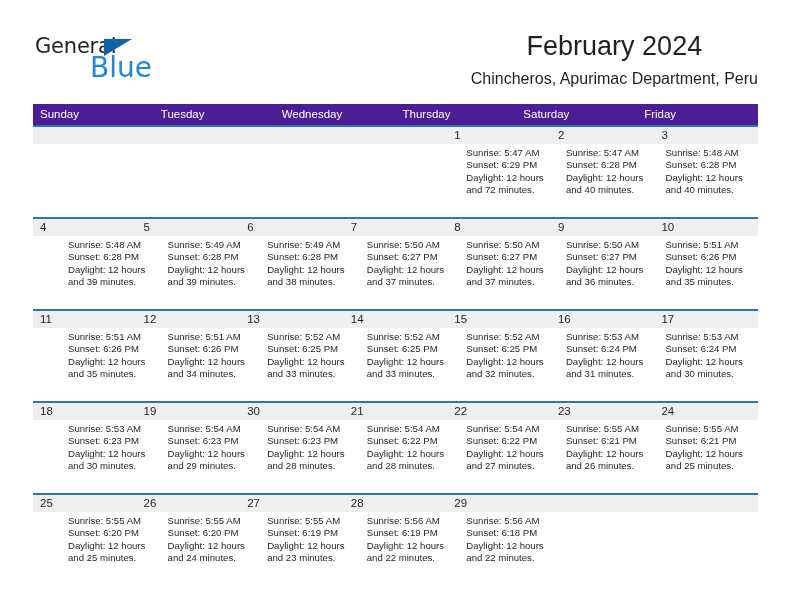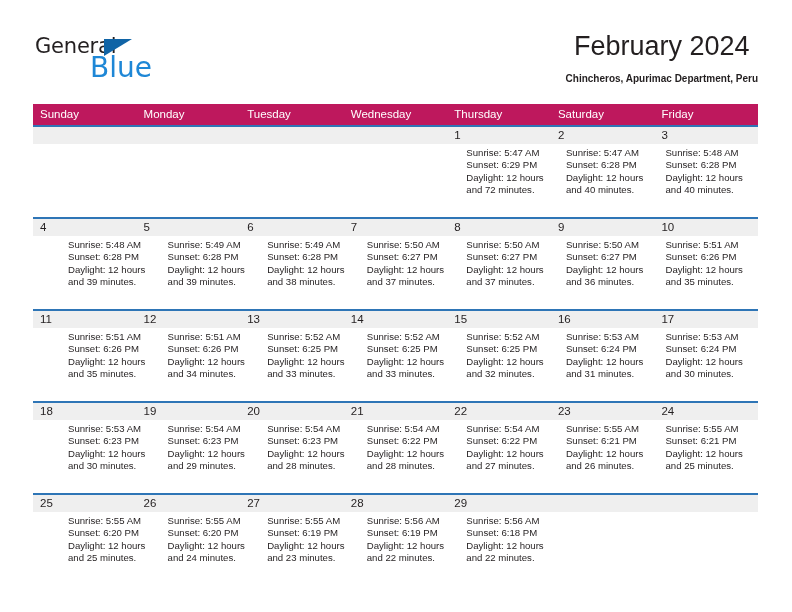--- a/index.html
+++ b/index.html
@@ -77,38 +77,38 @@
   .cal-title {
     font-size: 27px;
     font-weight: 400;
     color: #231f20;
     line-height: 32px;
     white-space: nowrap;
     font-family: "Liberation Sans", sans-serif;
   }
   .cal-subtitle {
     margin-top: 8px;
-    font-size: 10px;
-    font-weight: 700;
+    font-size: 16px;
+    font-weight: 400;
     color: #231f20;
     line-height: 17px;
     white-space: nowrap;
     font-family: "Liberation Sans", sans-serif;
   }
 
   
   .calendar {
     position: absolute;
     left: 33px;
     top: 104px;
     width: 725px;
   }
   .weekday-row {
     display: flex;
-    background: #be185d;
+    background: #4c1d95;
     height: 21px;
   }
   .weekday {
     flex: 1 1 0;
     color: #ffffff;
     font-size: 11.5px;
     line-height: 21px;
     padding-left: 7px;
     box-sizing: border-box;
     overflow: hidden;
@@ -170,21 +170,20 @@
       <div class="cal-title">February 2024</div>
       <div class="cal-subtitle">Chincheros, Apurimac Department, Peru</div>
     </div>
 
   </div>
 
   <div class="calendar">
 
     <div class="weekday-row">
       <div class="weekday">Sunday</div>
-      <div class="weekday">Monday</div>
       <div class="weekday">Tuesday</div>
       <div class="weekday">Wednesday</div>
       <div class="weekday">Thursday</div>
       <div class="weekday">Saturday</div>
       <div class="weekday">Friday</div>
     </div>
 
     <div class="week">
       <div class="daynum-band">
         <div class="daynum"></div>
@@ -350,21 +349,21 @@
           <div>Daylight: 12 hours</div>
           <div>and 30 minutes.</div>
         </div>
       </div>
     </div>
 
     <div class="week">
       <div class="daynum-band">
         <div class="daynum">18</div>
         <div class="daynum">19</div>
-        <div class="daynum">20</div>
+        <div class="daynum">30</div>
         <div class="daynum">21</div>
         <div class="daynum">22</div>
         <div class="daynum">23</div>
         <div class="daynum">24</div>
       </div>
       <div class="detail-band">
         <div class="detail">
           <div>Sunrise: 5:53 AM</div>
           <div>Sunset: 6:23 PM</div>
           <div>Daylight: 12 hours</div>

